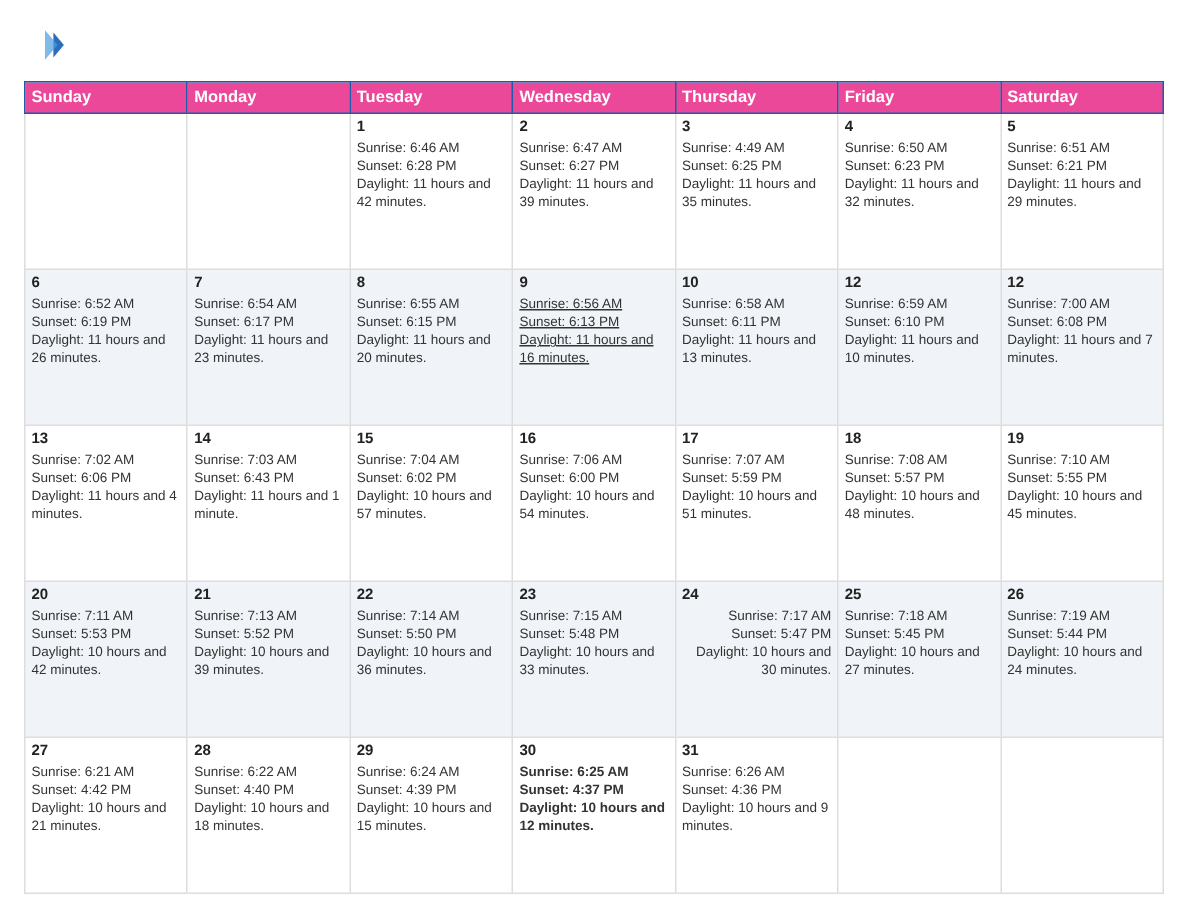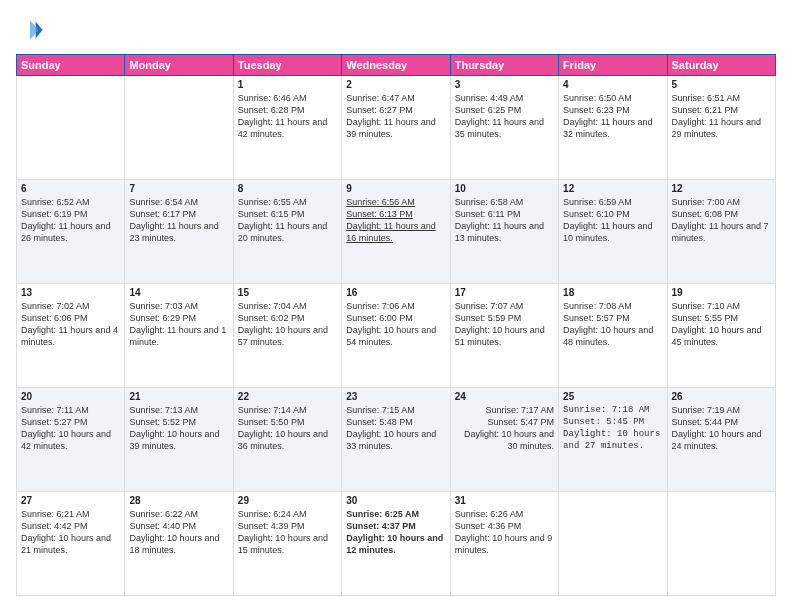--- a/index.html
+++ b/index.html
@@ -216,21 +216,21 @@
         <tr>
           <td>
             <span class="day-num">13</span>
             <div class="day-info" style="white-space: pre-line;">Sunrise: 7:02 AM
 Sunset: 6:06 PM
 Daylight: 11 hours and 4 minutes.</div>
           </td>
           <td>
             <span class="day-num">14</span>
             <div class="day-info" style="white-space: pre-line;">Sunrise: 7:03 AM
-Sunset: 6:29 PM
+Sunset: 6:43 PM
 Daylight: 11 hours and 1 minute.</div>
           </td>
           <td>
             <span class="day-num">15</span>
             <div class="day-info" style="white-space: pre-line;">Sunrise: 7:04 AM
 Sunset: 6:02 PM
 Daylight: 10 hours and 57 minutes.</div>
           </td>
           <td>
             <span class="day-num">16</span>
@@ -254,21 +254,21 @@
             <span class="day-num">19</span>
             <div class="day-info" style="white-space: pre-line;">Sunrise: 7:10 AM
 Sunset: 5:55 PM
 Daylight: 10 hours and 45 minutes.</div>
           </td>
         </tr>
         <tr>
           <td>
             <span class="day-num">20</span>
             <div class="day-info" style="white-space: pre-line;">Sunrise: 7:11 AM
-Sunset: 5:27 PM
+Sunset: 5:53 PM
 Daylight: 10 hours and 42 minutes.</div>
           </td>
           <td>
             <span class="day-num">21</span>
             <div class="day-info" style="white-space: pre-line;">Sunrise: 7:13 AM
 Sunset: 5:52 PM
 Daylight: 10 hours and 39 minutes.</div>
           </td>
           <td>
             <span class="day-num">22</span>
@@ -283,21 +283,21 @@
 Daylight: 10 hours and 33 minutes.</div>
           </td>
           <td>
             <span class="day-num">24</span>
             <div class="day-info" style="white-space: pre-line; text-align: right;">Sunrise: 7:17 AM
 Sunset: 5:47 PM
 Daylight: 10 hours and 30 minutes.</div>
           </td>
           <td>
             <span class="day-num">25</span>
-            <div class="day-info" style="white-space: pre-line; font-family: Liberation Mono, monospace;">Sunrise: 7:18 AM
+            <div class="day-info" style="white-space: pre-line;">Sunrise: 7:18 AM
 Sunset: 5:45 PM
 Daylight: 10 hours and 27 minutes.</div>
           </td>
           <td>
             <span class="day-num">26</span>
             <div class="day-info" style="white-space: pre-line;">Sunrise: 7:19 AM
 Sunset: 5:44 PM
 Daylight: 10 hours and 24 minutes.</div>
           </td>
         </tr>

